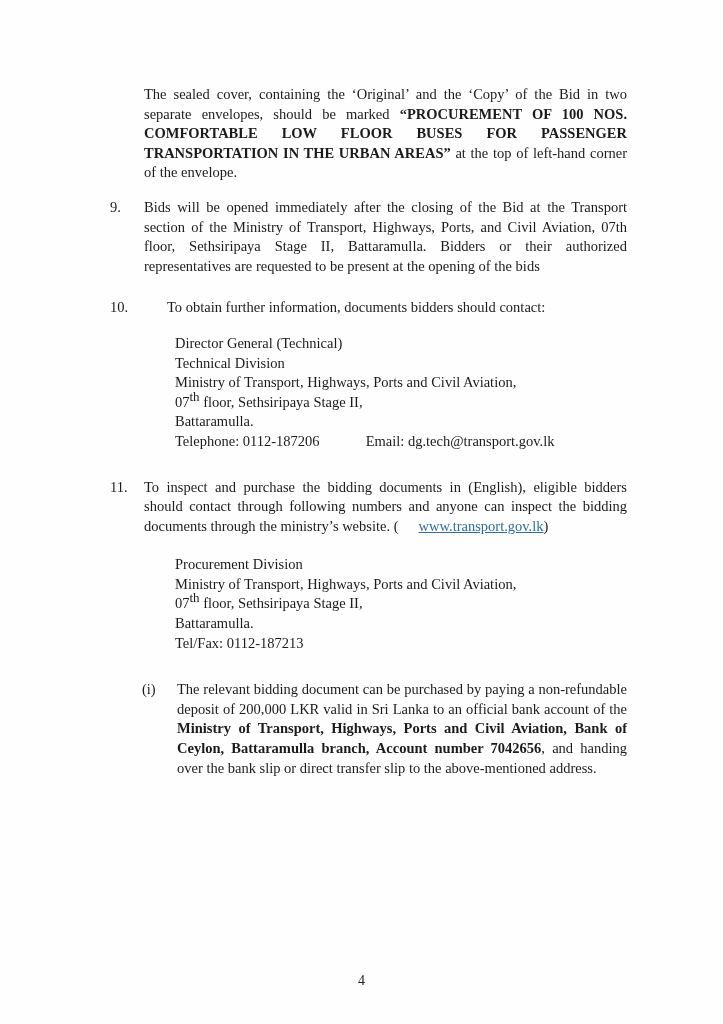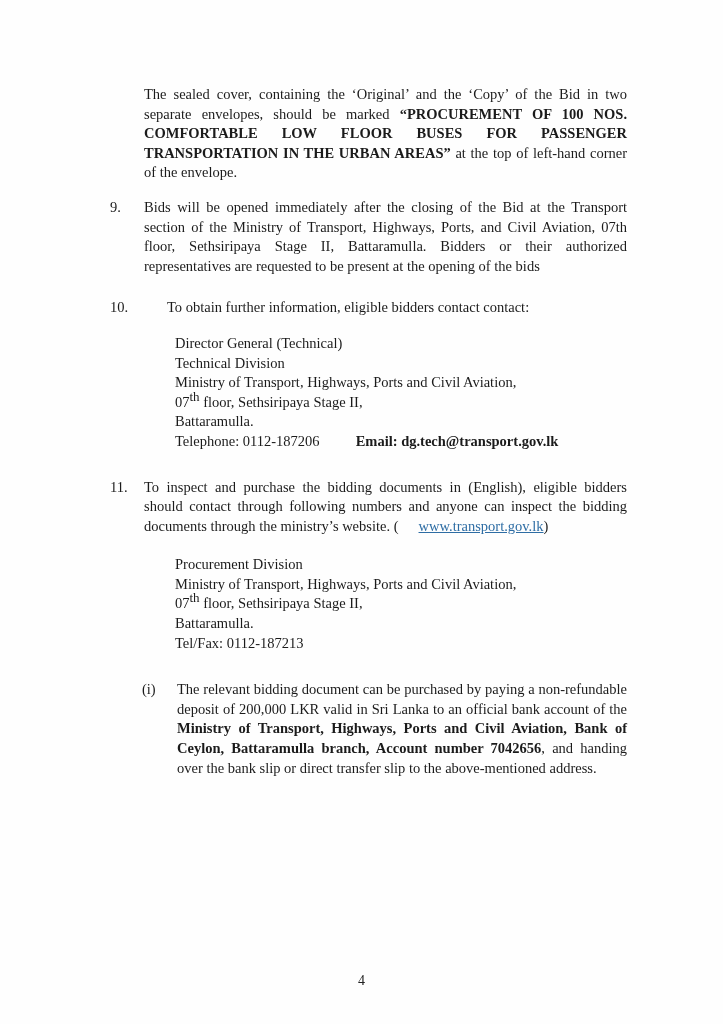--- a/index.html
+++ b/index.html
@@ -28,21 +28,21 @@
   }
   .item { display: flex; }
   .item .num { width: 34px; flex: none; }
   .item .body { flex: 1; text-align: justify; }
   .item-9  { margin-top: 15px; }
   .item-10 { margin-top: 22px; gap: 23px; }
   .item-11 { margin-top: 26px; }
   .contact { margin-left: 65px; }
   .contact-10 { margin-top: 16px; }
   .contact-11 { margin-top: 19px; }
-  .tel-row .email { margin-left: 36px; font-weight: bold; }
+  .tel-row .email { margin-left: 46px; }
   .sub { display: flex; margin-left: 32px; }
   .sub .marker { width: 35px; flex: none; }
   .sub .body { flex: 1; text-align: justify; }
   .sub-i  { margin-top: 27px; }
   .sub-ii { margin-top: 15px; }
   b, .bold { font-weight: bold; }
   sup { font-size: 13px; line-height: 0; vertical-align: super; }
   .link {
     color: #2e6da4;
     text-decoration: underline;
@@ -67,21 +67,21 @@
 
     <p class="para-intro"><span>The sealed cover, containing the ‘Original’ and the ‘Copy’ of the Bid in two separate envelopes, should be marked </span><b>“PROCUREMENT OF 100 NOS. COMFORTABLE LOW FLOOR BUSES FOR PASSENGER TRANSPORTATION IN THE URBAN AREAS”</b><span> at the top of left-hand corner of the envelope.</span></p>
 
     <div class="item item-9">
       <div class="num">9.</div>
       <div class="body">Bids will be opened immediately after the closing of the Bid at the Transport section of the Ministry of Transport, Highways, Ports, and Civil Aviation, 07th floor, Sethsiripaya Stage II, Battaramulla. Bidders or their authorized representatives are requested to be present at the opening of the bids</div>
     </div>
 
     <div class="item item-10">
       <div class="num">10.</div>
-      <div class="body">To obtain further information, eligible bidders contact contact:</div>
+      <div class="body">To obtain further information, documents bidders should contact:</div>
     </div>
 
     <div class="contact contact-10">
       <div>Director General (Technical)</div>
       <div>Technical Division</div>
       <div>Ministry of Transport, Highways, Ports and Civil Aviation,</div>
       <div><span>07</span><sup>th</sup><span> floor, Sethsiripaya Stage II,</span></div>
       <div>Battaramulla.</div>
       <div class="tel-row"><span>Telephone: 0112-187206</span><span class="email">Email: dg.tech@transport.gov.lk</span></div>
     </div>

